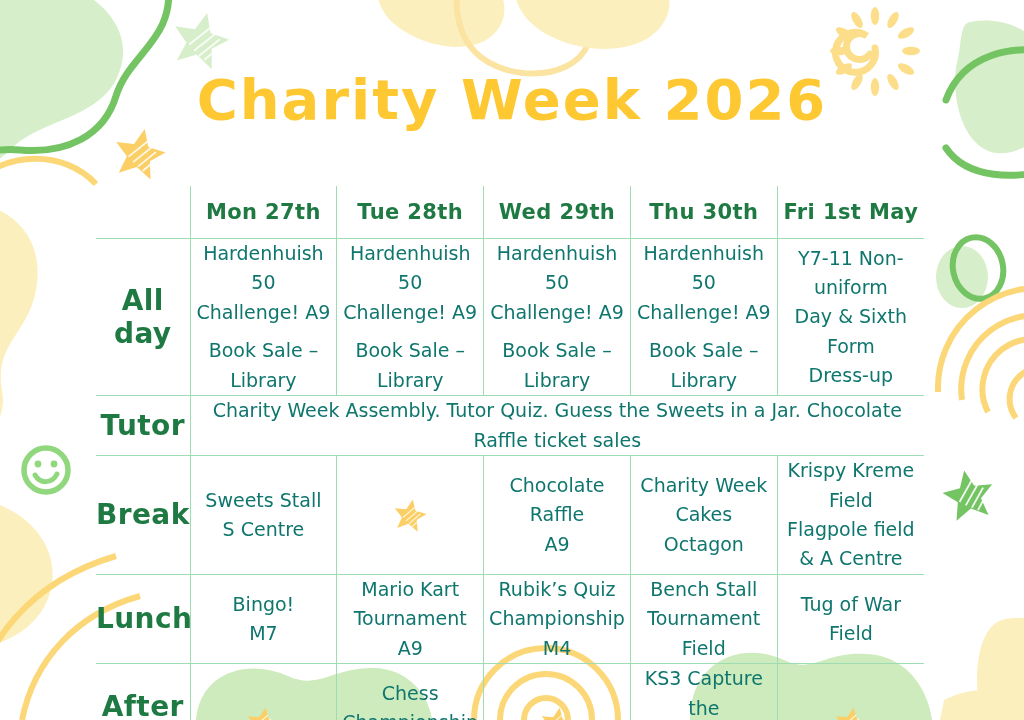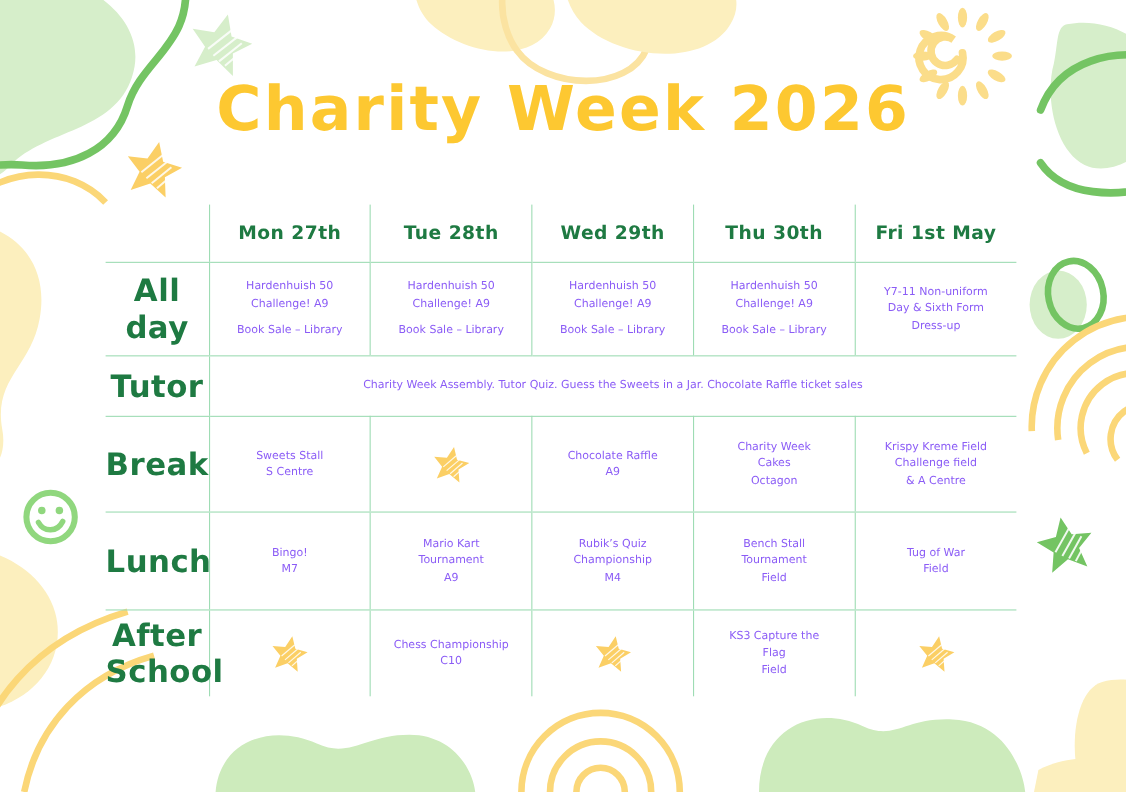--- a/index.html
+++ b/index.html
@@ -36,40 +36,40 @@
     padding:0;
     vertical-align:middle;
     text-align:center;
   }
   col.rowlab{width:94px;}
   col.daycol{width:146.8px;}
 
   
   tr.headrow th{
     height:52px;
-    font-size:17px;
+    font-size:21px;
     font-weight:700;
     color:#1E7A42;
     letter-spacing:0.4px;
     border-left:1.6px solid #9EDCB4;
     border-bottom:1.6px solid #9EDCB4;
   }
   tr.headrow th.corner{border-left:none;border-bottom:1.6px solid #9EDCB4;}
 
   td.rowlabel{
     font-size:28px;
     font-weight:700;
     color:#1E7A42;
     text-align:center;
     letter-spacing:0.4px;
     border-bottom:1.6px solid #9EDCB4;
   }
   td.cell{
-    font-size:10px;
-    color:#8b5cf6;
+    font-size:19px;
+    color:#0f766e;
     line-height:1.55;
     border-left:1.6px solid #9EDCB4;
     border-bottom:1.6px solid #9EDCB4;
     padding:6px 4px;
   }
   td.cell.lastrow{border-bottom:none;}
   td.rowlabel.lastrow{border-bottom:none;}
   tr.r-allday td.cell{height:84px;}
   tr.r-tutor td.cell{height:54px;text-align:center;}
   tr.r-break td.cell{height:86px;}
@@ -267,21 +267,21 @@
             <span class="cellline">Chocolate Raffle</span>
             <span class="cellline">A9</span>
           </td>
           <td class="cell">
             <span class="cellline">Charity Week</span>
             <span class="cellline">Cakes</span>
             <span class="cellline">Octagon</span>
           </td>
           <td class="cell">
             <span class="cellline">Krispy Kreme Field</span>
-            <span class="cellline">Challenge field</span>
+            <span class="cellline">Flagpole field</span>
             <span class="cellline">&amp; A Centre</span>
           </td>
         </tr>
         <tr class="r-lunch">
           <td class="rowlabel">Lunch</td>
           <td class="cell">
             <span class="cellline">Bingo!</span>
             <span class="cellline">M7</span>
           </td>
           <td class="cell">

